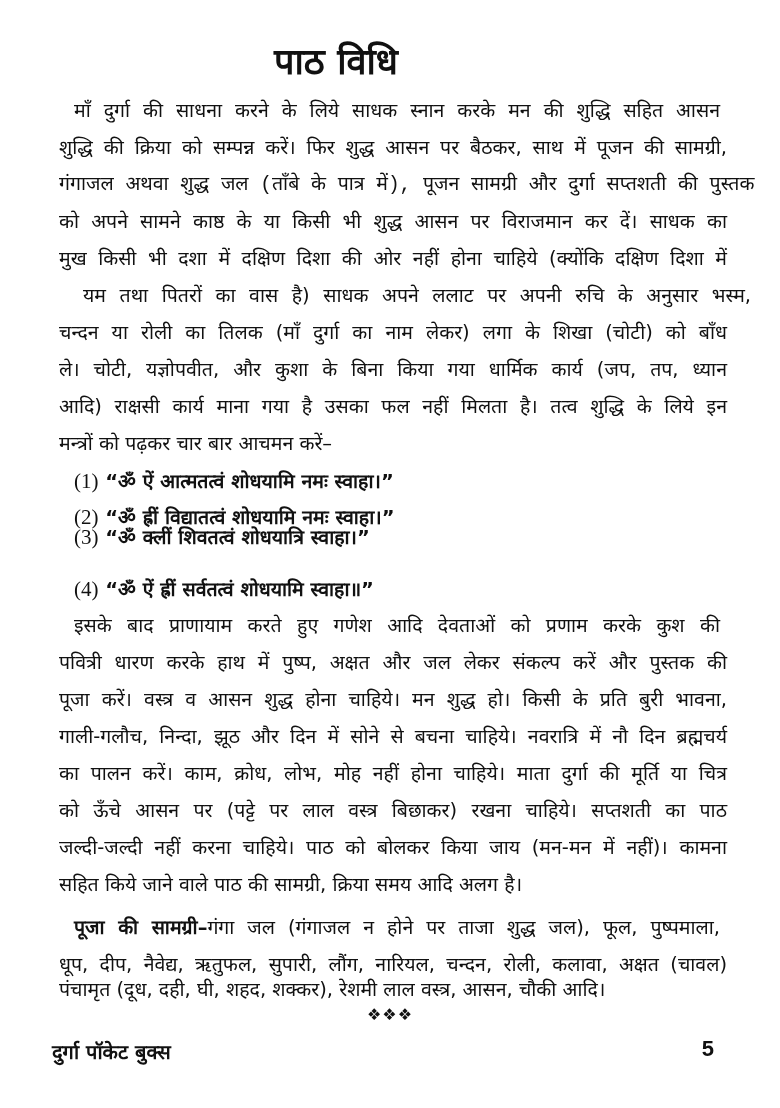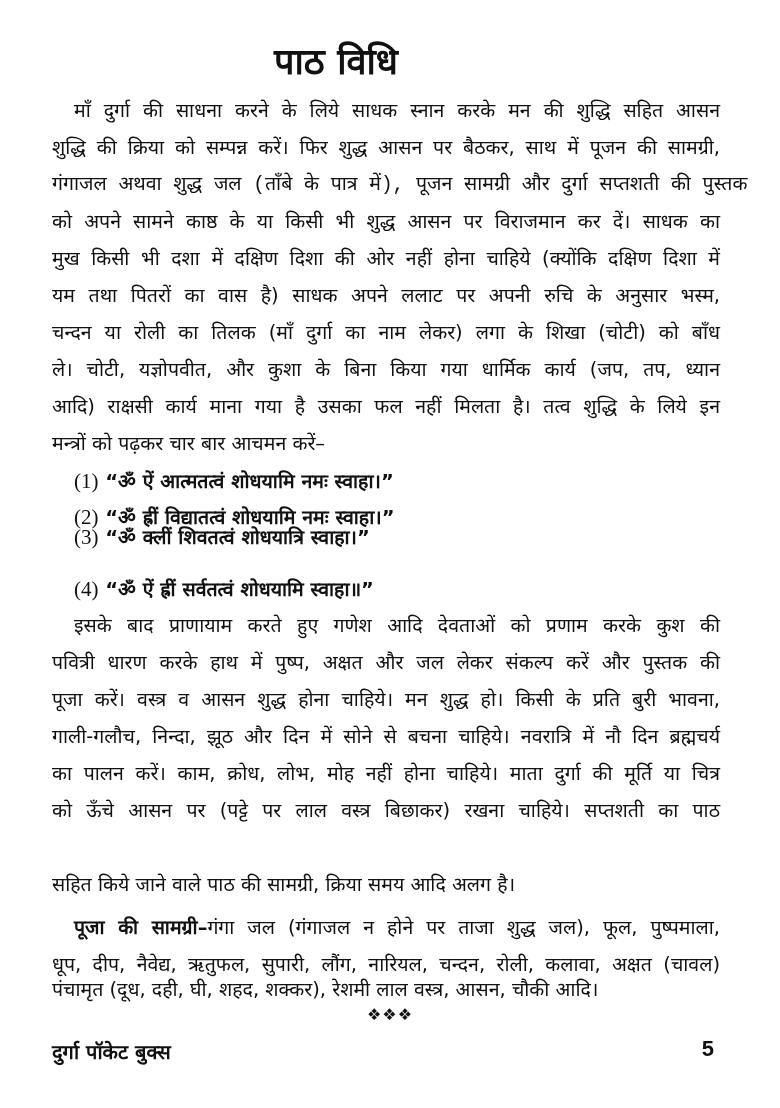--- a/index.html
+++ b/index.html
@@ -6,21 +6,21 @@
   body {
     width: 780px; height: 1108px; background: #ffffff; color: #111111;
     font-family: "DejaVu Sans", sans-serif; position: relative; overflow: hidden;
   }
   .page { position: absolute; left: 0; top: 0; width: 780px; height: 1108px; }
   .title {
     position: absolute; top: 36px; left: 0; width: 672px; text-align: center;
     font-size: 36px; font-weight: bold; letter-spacing: 0;
   }
   .line {
-    position: absolute; left: 52px; width: 668px; font-size: 19.5px; line-height: 30px;
+    position: absolute; left: 59px; width: 668px; font-size: 19.5px; line-height: 30px;
     white-space: nowrap; text-align: justify; text-align-last: justify;
   }
   .line.indent { left: 74px; width: 646px; }
   .line.last { text-align-last: left; }
   .mantra {
     position: absolute; left: 74px; font-size: 19.5px; line-height: 30px;
     white-space: nowrap; font-weight: bold;
   }
   .mantra .num { font-weight: normal; font-family: "Liberation Serif", serif; font-size: 21px; }
   .bold { font-weight: bold; }
@@ -40,21 +40,21 @@
 <body>
 
 <div class="page">
   <div class="title">पाठ विधि</div>
 
   <div class="line indent" style="top:96px;">माँ दुर्गा की साधना करने के लिये साधक स्नान करके मन की शुद्धि सहित आसन</div>
   <div class="line" style="top:133px;">शुद्धि की क्रिया को सम्पन्न करें। फिर शुद्ध आसन पर बैठकर, साथ में पूजन की सामग्री,</div>
   <div class="line" style="top:170px;font-family:Liberation Mono, monospace;">गंगाजल अथवा शुद्ध जल (ताँबे के पात्र में), पूजन सामग्री और दुर्गा सप्तशती की पुस्तक</div>
   <div class="line" style="top:207px;">को अपने सामने काष्ठ के या किसी भी शुद्ध आसन पर विराजमान कर दें। साधक का</div>
   <div class="line" style="top:244px;">मुख किसी भी दशा में दक्षिण दिशा की ओर नहीं होना चाहिये (क्योंकि दक्षिण दिशा में</div>
-  <div class="line" style="top:281px;">यम तथा पितरों का वास है) साधक अपने ललाट पर अपनी रुचि के अनुसार भस्म,</div>
+  <div class="line" style="top:281px;margin-left:24px;">यम तथा पितरों का वास है) साधक अपने ललाट पर अपनी रुचि के अनुसार भस्म,</div>
   <div class="line" style="top:355px;">ले। चोटी, यज्ञोपवीत, और कुशा के बिना किया गया धार्मिक कार्य (जप, तप, ध्यान</div>
   <div class="line" style="top:318px;">चन्दन या रोली का तिलक (माँ दुर्गा का नाम लेकर) लगा के शिखा (चोटी) को बाँध</div>
   <div class="line" style="top:392px;">आदि) राक्षसी कार्य माना गया है उसका फल नहीं मिलता है। तत्व शुद्धि के लिये इन</div>
   <div class="line last" style="top:429px;">मन्त्रों को पढ़कर चार बार आचमन करें–</div>
 
   <div class="mantra" style="top:466px;">
     <span class="num">(1)</span>
     <span>“ॐ ऐं आत्मतत्वं शोधयामि नमः स्वाहा।”</span>
   </div>
   <div class="mantra" style="top:502px;">
@@ -69,20 +69,21 @@
     <span class="num">(4)</span>
     <span>“ॐ ऐं ह्रीं सर्वतत्वं शोधयामि स्वाहा॥”</span>
   </div>
 
   <div class="line indent" style="top:611px;">इसके बाद प्राणायाम करते हुए गणेश आदि देवताओं को प्रणाम करके कुश की</div>
   <div class="line" style="top:648px;">पवित्री धारण करके हाथ में पुष्प, अक्षत और जल लेकर संकल्प करें और पुस्तक की</div>
   <div class="line" style="top:685px;">पूजा करें। वस्त्र व आसन शुद्ध होना चाहिये। मन शुद्ध हो। किसी के प्रति बुरी भावना,</div>
   <div class="line" style="top:722px;">गाली-गलौच, निन्दा, झूठ और दिन में सोने से बचना चाहिये। नवरात्रि में नौ दिन ब्रह्मचर्य</div>
   <div class="line" style="top:759px;">का पालन करें। काम, क्रोध, लोभ, मोह नहीं होना चाहिये। माता दुर्गा की मूर्ति या चित्र</div>
   <div class="line" style="top:796px;">को ऊँचे आसन पर (पट्टे पर लाल वस्त्र बिछाकर) रखना चाहिये। सप्तशती का पाठ</div>
+  <div class="line" style="top:833px;">जल्दी-जल्दी नहीं करना चाहिये। पाठ को बोलकर किया जाय (मन-मन में नहीं)। कामना</div>
   <div class="line last" style="top:870px;">सहित किये जाने वाले पाठ की सामग्री, क्रिया समय आदि अलग है।</div>
 
   <div class="line indent" style="top:913px;">
     <span class="bold">पूजा की सामग्री–</span><span>गंगा जल (गंगाजल न होने पर ताजा शुद्ध जल), फूल, पुष्पमाला,</span>
   </div>
   <div class="line last" style="top:975px;">पंचामृत (दूध, दही, घी, शहद, शक्कर), रेशमी लाल वस्त्र, आसन, चौकी आदि।</div>
   <div class="line" style="top:950px;">धूप, दीप, नैवेद्य, ऋतुफल, सुपारी, लौंग, नारियल, चन्दन, रोली, कलावा, अक्षत (चावल)</div>
 
   <div class="ornament">❖❖❖</div>
 

